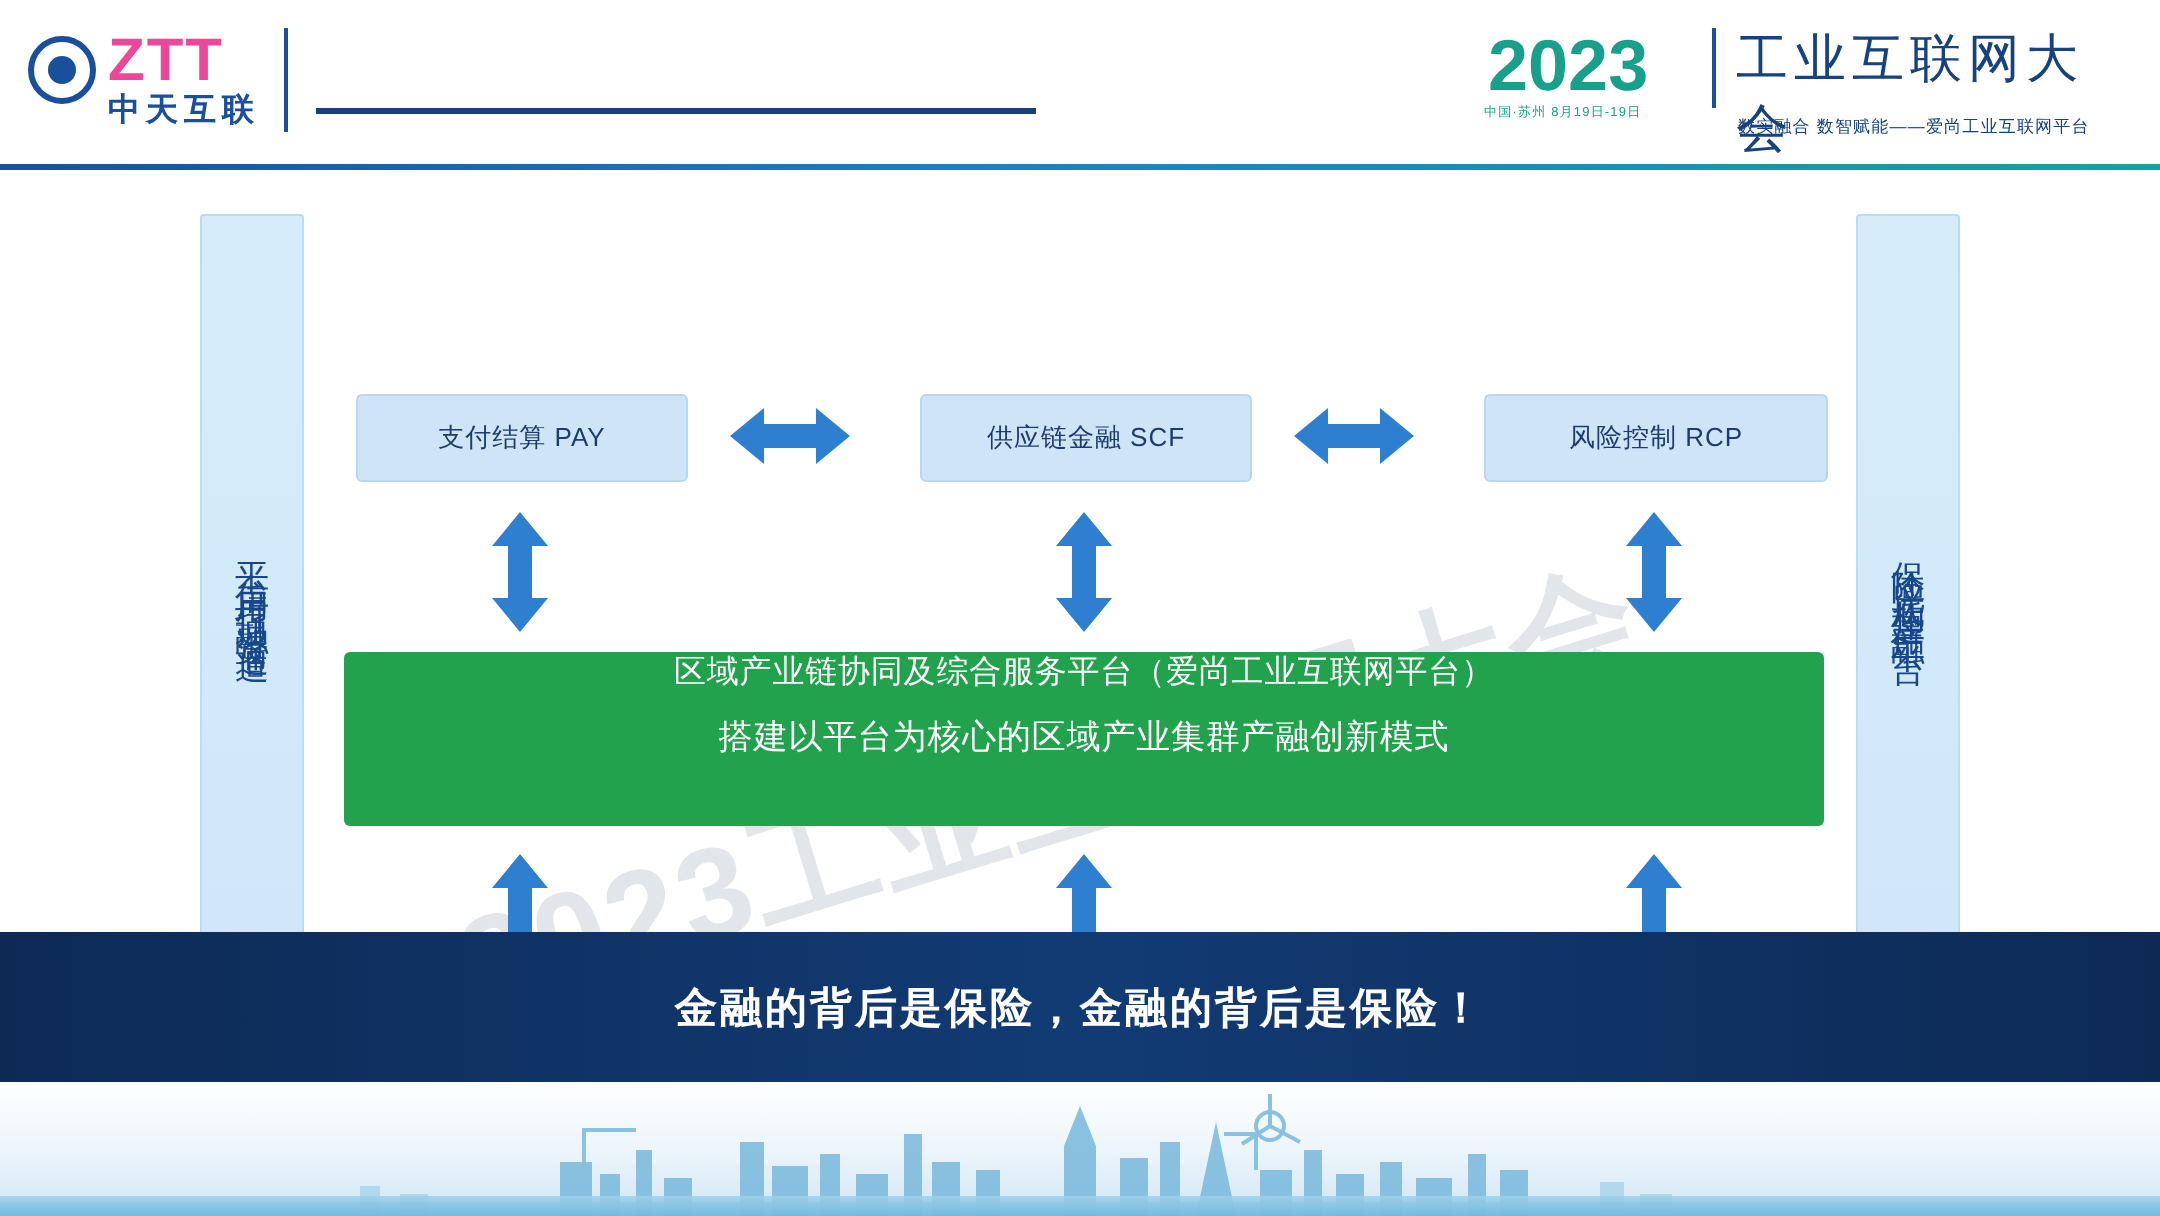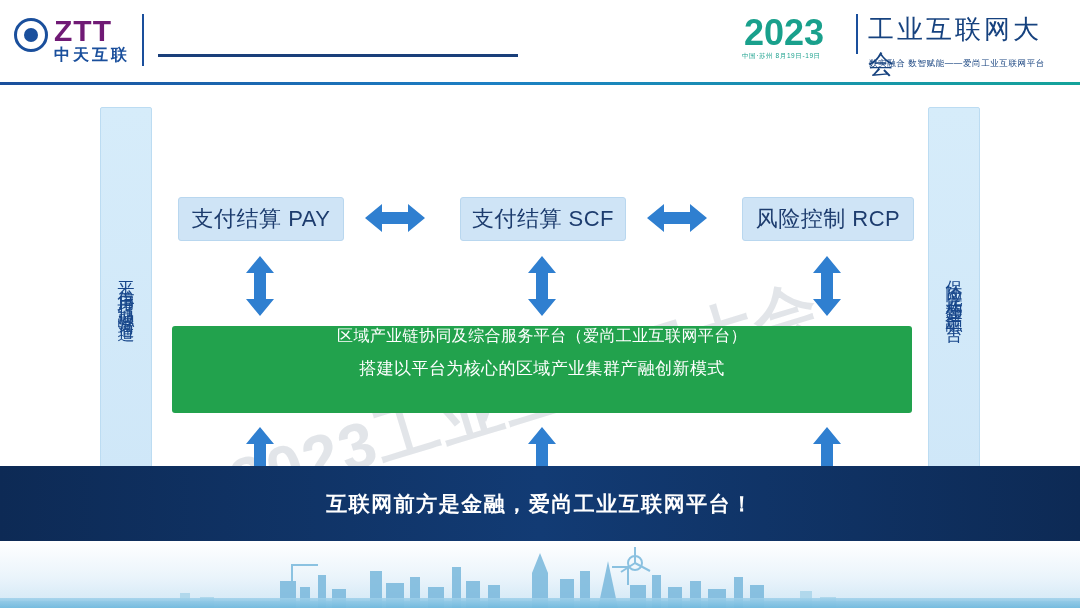--- a/index.html
+++ b/index.html
@@ -26,21 +26,21 @@
     position:absolute;left:0;top:6px;width:34px;height:34px;border-radius:50%;
     border:3px solid #1a4f9c;box-sizing:border-box;
     display:flex;align-items:center;justify-content:center;
   }
   .logo-mark::after{
     content:"";width:14px;height:14px;border-radius:50%;
     background:#1a4f9c;
   }
   .logo-ztt{
     position:absolute;left:40px;top:2px;
-    font-size:30px;font-weight:bold;color:#701a75;letter-spacing:1px;
+    font-size:30px;font-weight:bold;color:#ec4899;letter-spacing:1px;
     font-family:"Liberation Sans",sans-serif;
   }
   .logo-cn{
     position:absolute;left:40px;top:33px;
     font-size:16px;font-weight:bold;color:#1a4f9c;letter-spacing:3px;
   }
   .logo-div{
     position:absolute;left:142px;top:14px;width:2px;height:52px;background:#1a4f9c;
   }
   .title{
@@ -103,21 +103,21 @@
   .pillar-right{left:928px;}
   .pillar span{
     writing-mode:vertical-rl;text-orientation:upright;
     font-size:17px;color:#17468a;letter-spacing:5px;font-weight:500;
   }
 
   
   .box{
     position:absolute;height:42px;border-radius:3px;
     display:flex;align-items:center;justify-content:center;
-    font-size:22px;color:#1d3c6e;letter-spacing:.5px;
+    font-size:13px;color:#1d3c6e;letter-spacing:.5px;
   }
   .box-blue{background:#cfe4f6;border:1px solid #b9d7ef;}
   .box-tan{background:#f6e1cd;border:1px solid #eed3b8;}
 
   .top1{left:178px;top:112px;width:164px;}
   .top2{left:460px;top:112px;width:164px;}
   .top3{left:742px;top:112px;width:170px;}
 
   .bot1{left:178px;top:413px;width:164px;}
   .bot2{left:460px;top:413px;width:164px;}
@@ -193,21 +193,21 @@
     <div class="watermark">2023工业互联网大会</div>
 
     <div class="pillar pillar-left">
       <span>平台信用打通融资通道</span>
     </div>
     <div class="pillar pillar-right">
       <span>保险兜底构建产融平台</span>
     </div>
 
     <div class="box box-blue top1">支付结算 PAY</div>
-    <div class="box box-blue top2">支付结算 SCF</div>
+    <div class="box box-blue top2">供应链金融 SCF</div>
     <div class="box box-blue top3">风险控制 RCP</div>
 
     <div class="arr h-arrow" style="left:365px;top:116px;">
       <svg width="60" height="34" viewBox="0 0 60 34">
           <path d="M0 17 L17 3 L17 11 L43 11 L43 3 L60 17 L43 31 L43 23 L17 23 L17 31 Z" fill="#2f7fd0"></path>
         </svg>
     </div>
     <div class="arr h-arrow" style="left:647px;top:116px;">
       <svg width="60" height="34" viewBox="0 0 60 34">
           <path d="M0 17 L17 3 L17 11 L43 11 L43 3 L60 17 L43 31 L43 23 L17 23 L17 31 Z" fill="#2f7fd0"></path>
@@ -260,21 +260,21 @@
           <path d="M0 17 L17 3 L17 11 L43 11 L43 3 L60 17 L43 31 L43 23 L17 23 L17 31 Z" fill="#2f7fd0"></path>
         </svg>
     </div>
     <div class="arr h-arrow" style="left:647px;top:417px;">
       <svg width="60" height="34" viewBox="0 0 60 34">
           <path d="M0 17 L17 3 L17 11 L43 11 L43 3 L60 17 L43 31 L43 23 L17 23 L17 31 Z" fill="#2f7fd0"></path>
         </svg>
     </div>
 
     <div class="banner">
-      <span>互联网前方是金融，爱尚工业互联网平台！</span>
+      <span>金融的背后是保险，金融的背后是保险！</span>
     </div>
 
     <div class="cityband">
       <svg width="1080" height="67" viewBox="0 0 1080 67">
         <g fill="#79b8dc" opacity="0.85">
           <rect x="280" y="40" width="16" height="27"></rect>
           <rect x="300" y="46" width="10" height="21"></rect>
           <rect x="318" y="34" width="8" height="33"></rect>
           <rect x="332" y="48" width="14" height="19"></rect>
           <rect x="370" y="30" width="12" height="37"></rect>

